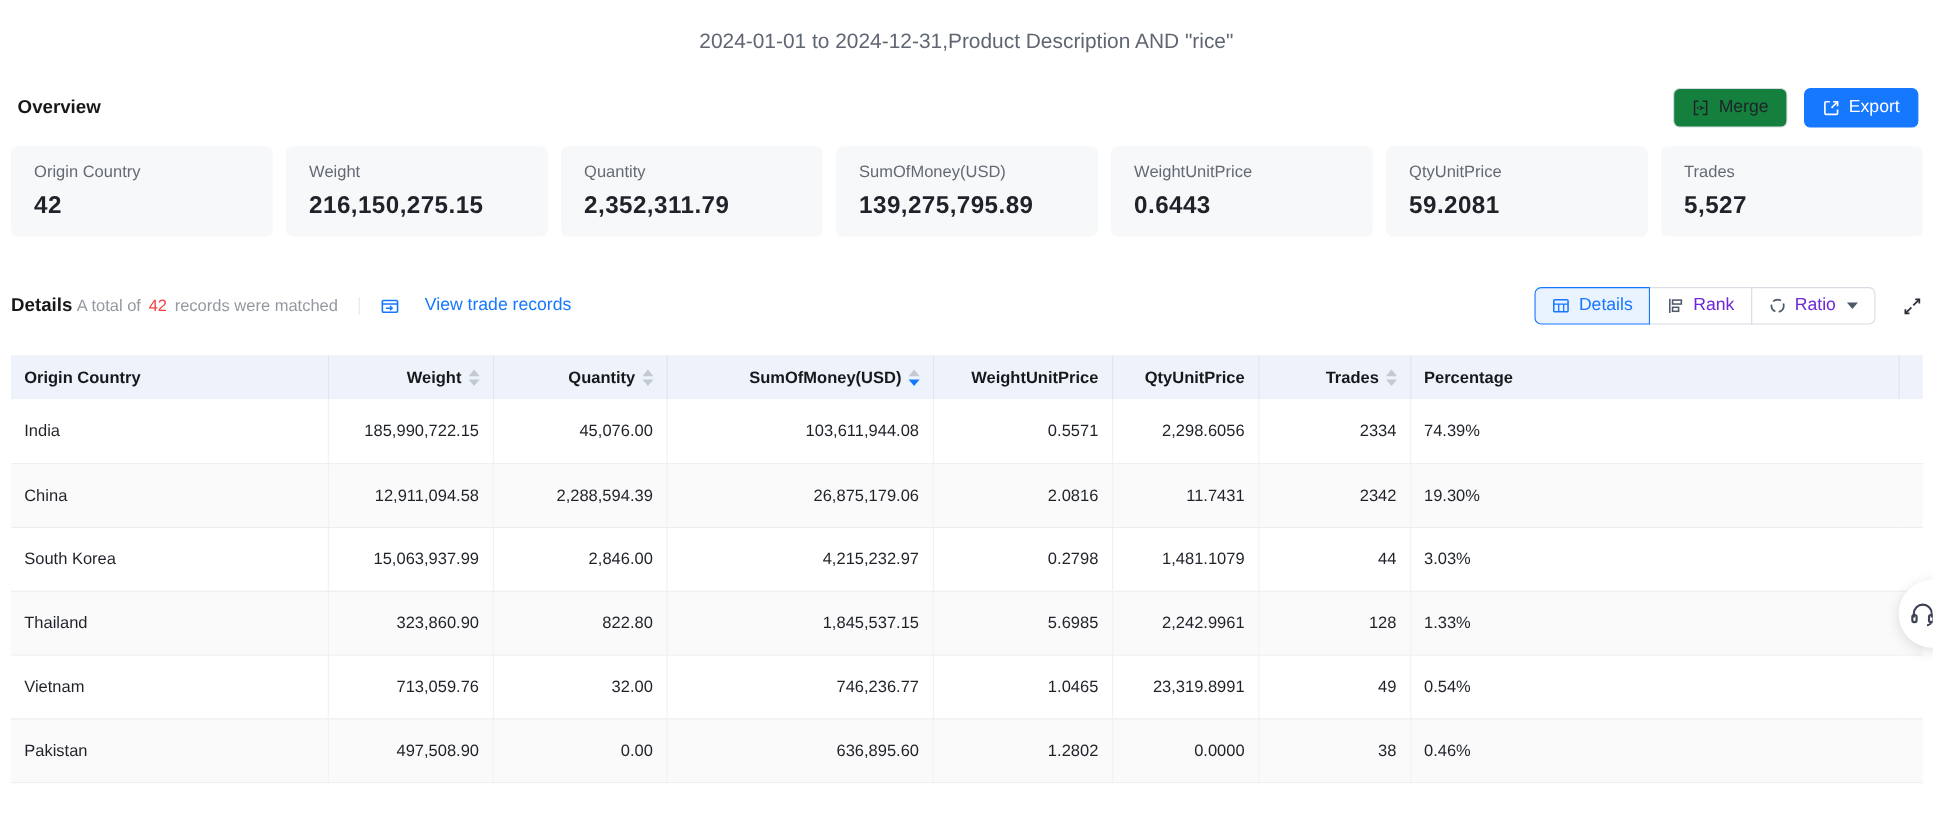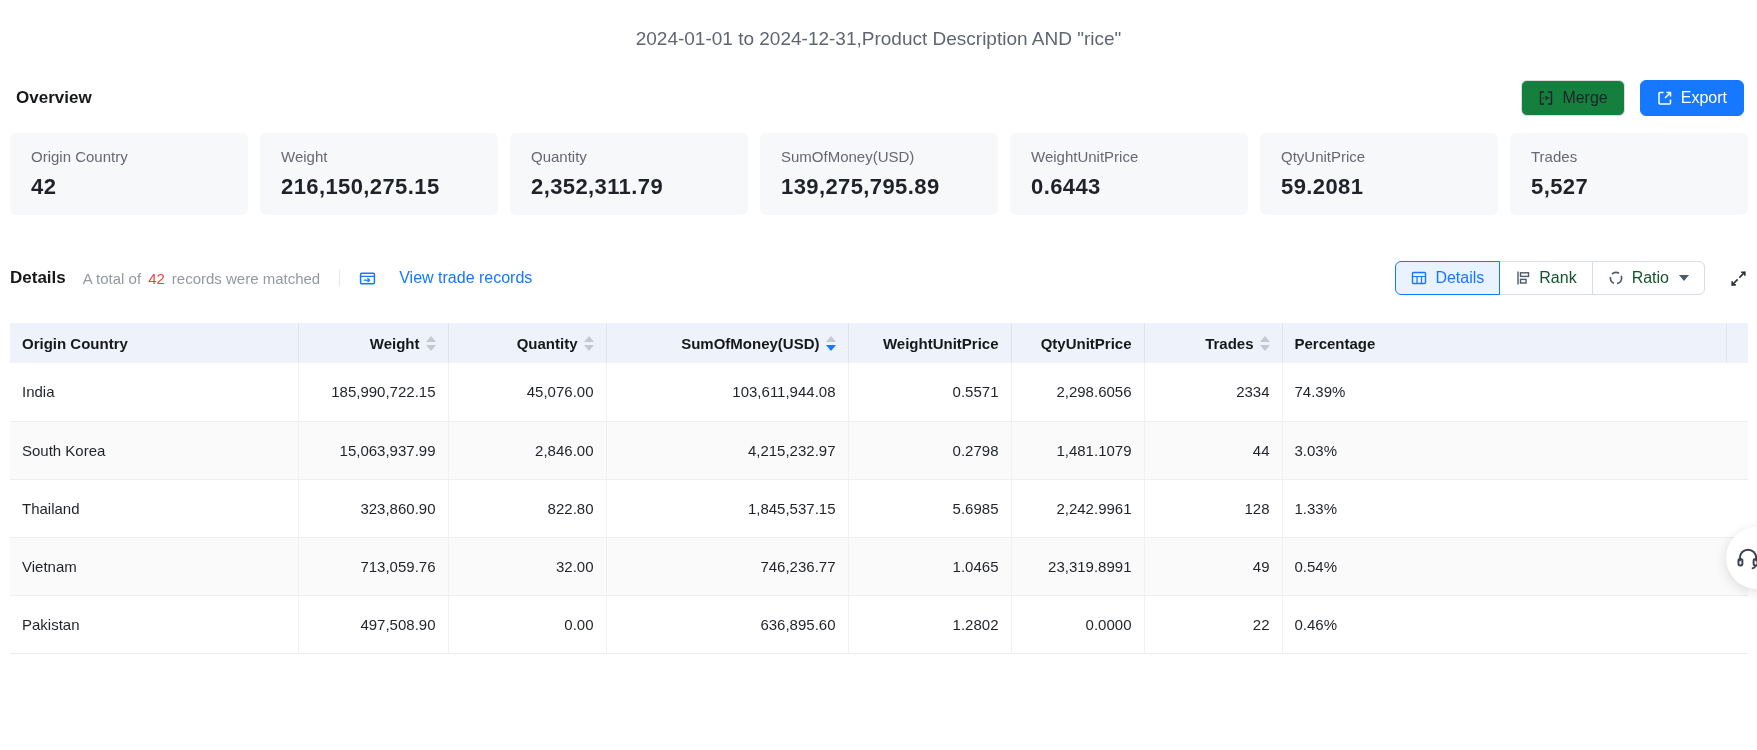--- a/index.html
+++ b/index.html
@@ -25,28 +25,28 @@
 
   
   .cards { display:flex; gap:12px; margin:17px 9px 0 10px; }
   .card { flex:1; height:82px; background:#f7f8fa; border-radius:6px; padding:15px 10px 0 21px; }
   .card-label { font-size:15px; color:#646a73; line-height:18px; }
   .card-value { margin-top:8px; font-size:22px; font-weight:700; color:#1f2329; letter-spacing:.4px; }
 
   
   .details-bar { display:flex; align-items:center; margin:45px 9px 0 10px; height:36px; }
   .details-heading { font-size:17px; font-weight:700; color:#17181a; }
-  .match-text { margin-left:17px; font-size:15px; color:#9499a0; display:flex; align-items:center; gap:7px;justify-content:space-between; }
+  .match-text { margin-left:4px; font-size:15px; color:#9499a0; display:flex; align-items:center; gap:7px;justify-content:space-between; }
   .match-count { color:#f53f3f; }
   .v-sep { width:1px; height:16px; background:#e5e6eb; margin:0 19px; }
   .view-link { display:inline-flex; align-items:center; gap:23px; color:#1677ff; font-size:16px; cursor:pointer; }
   .db-actions { margin-left:auto; display:flex; align-items:center; gap:24px; }
   .seg-group { display:flex; }
   .seg { height:34px; padding:0 15px; display:inline-flex; align-items:center; gap:8px;
-         background:#fff; border:1px solid #d8dce3; font-size:16px; color:#14532d;
+         background:#fff; border:1px solid #d8dce3; font-size:16px; color:#6d28d9;
          margin-left:-1px; cursor:pointer; position:relative; }
   .seg:first-child { border-radius:6px 0 0 6px; margin-left:0; }
   .seg:last-child { border-radius:0 6px 6px 0; }
   .seg.active { color:#1677ff; background:#e9f2ff; border-color:#1677ff; z-index:2; }
   .seg .caret-dn { width:0; height:0; border-left:5px solid transparent; border-right:5px solid transparent;
                    border-top:6px solid #4e5969; margin-left:2px; }
   .fs-btn { cursor:pointer; display:flex; align-items:center; }
 
   
   .tbl-wrap { margin:27px 9px 0 10px; }
@@ -281,20 +281,30 @@
           <td class="">India</td>
           <td class="al-r">185,990,722.15</td>
           <td class="al-r">45,076.00</td>
           <td class="al-r">103,611,944.08</td>
           <td class="al-r">0.5571</td>
           <td class="al-r">2,298.6056</td>
           <td class="al-r">2334</td>
           <td class="" colspan="2">74.39%</td>
         </tr>
         <tr>
+          <td class="">China</td>
+          <td class="al-r">12,911,094.58</td>
+          <td class="al-r">2,288,594.39</td>
+          <td class="al-r">26,875,179.06</td>
+          <td class="al-r">2.0816</td>
+          <td class="al-r">11.7431</td>
+          <td class="al-r">2342</td>
+          <td class="" colspan="2">19.30%</td>
+        </tr>
+        <tr>
           <td class="">South Korea</td>
           <td class="al-r">15,063,937.99</td>
           <td class="al-r">2,846.00</td>
           <td class="al-r">4,215,232.97</td>
           <td class="al-r">0.2798</td>
           <td class="al-r">1,481.1079</td>
           <td class="al-r">44</td>
           <td class="" colspan="2">3.03%</td>
         </tr>
         <tr>
@@ -317,21 +327,21 @@
           <td class="al-r">49</td>
           <td class="" colspan="2">0.54%</td>
         </tr>
         <tr>
           <td class="">Pakistan</td>
           <td class="al-r">497,508.90</td>
           <td class="al-r">0.00</td>
           <td class="al-r">636,895.60</td>
           <td class="al-r">1.2802</td>
           <td class="al-r">0.0000</td>
-          <td class="al-r">22</td>
+          <td class="al-r">38</td>
           <td class="" colspan="2">0.46%</td>
         </tr>
       </tbody>
   </table>
 </div>
 
 <div class="support-fab">
   <svg width="26" height="26" viewBox="0 0 24 24" fill="none" stroke="#3d4154" stroke-width="1.8">
     <path d="M4.5 15v-3.2a7.5 7.5 0 0 1 15 0V15"></path>
     <rect x="3.2" y="13" width="3.6" height="6" rx="1.6"></rect>

